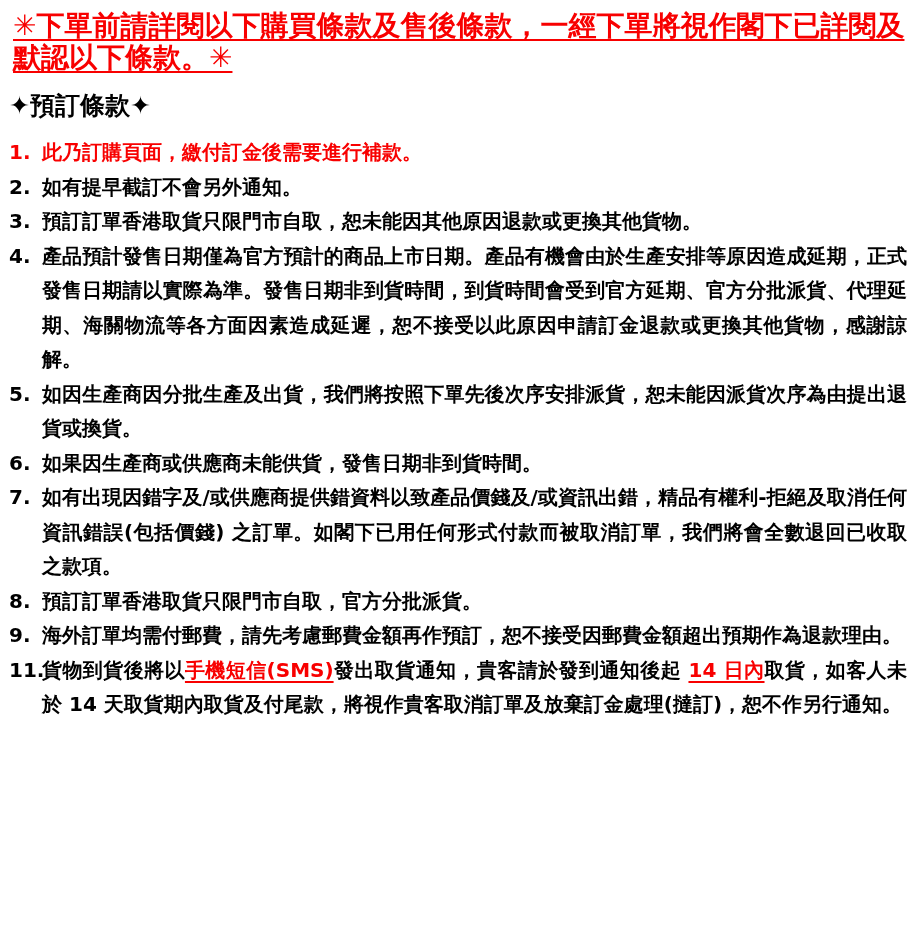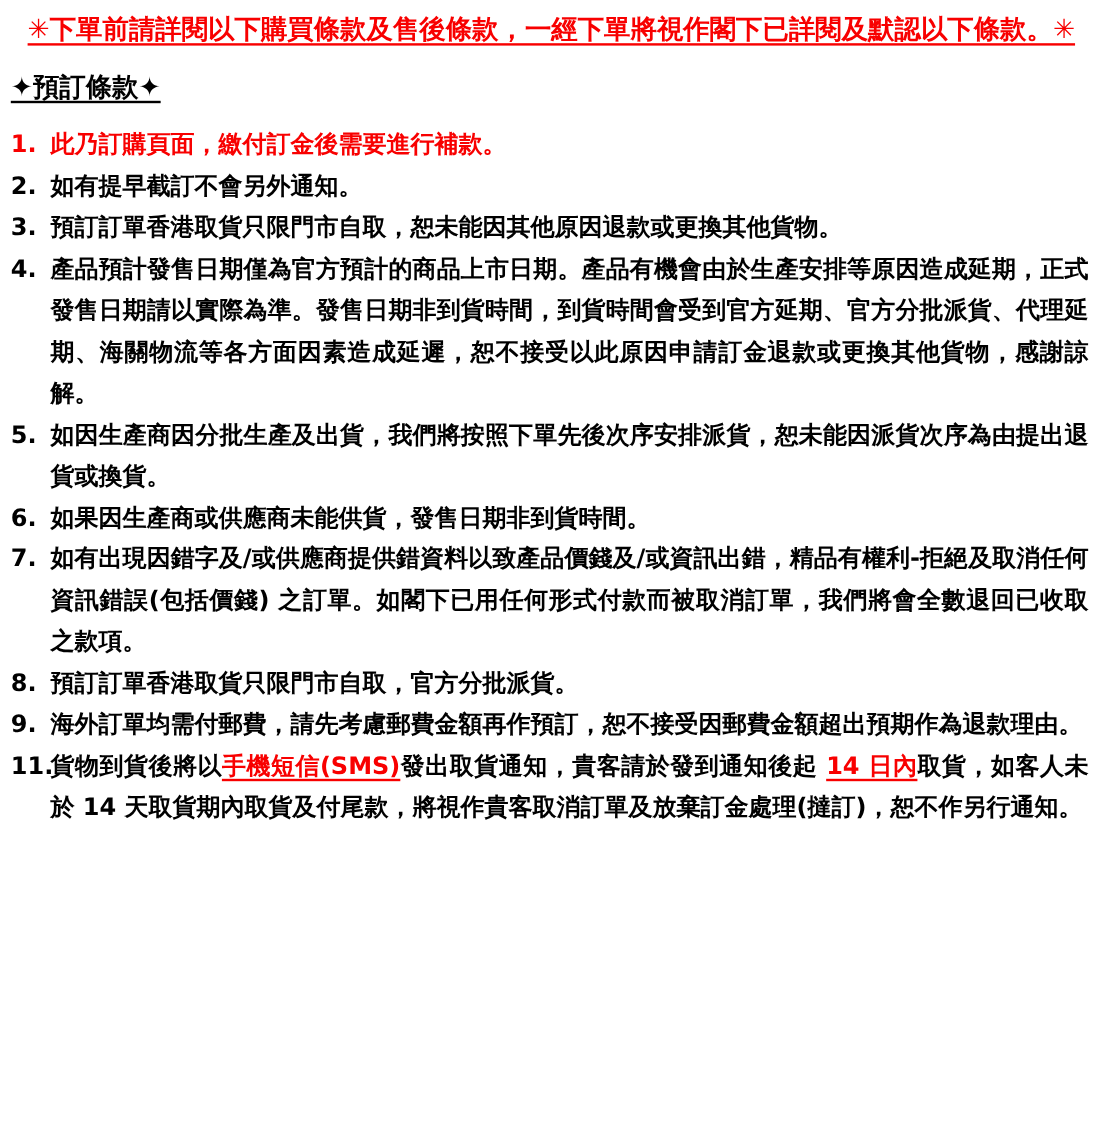--- a/index.html
+++ b/index.html
@@ -16,33 +16,32 @@
     width: 913px;
     font-family: "DejaVu Sans", "Liberation Sans", sans-serif;
     font-weight: bold;
     color: var(--ink);
     overflow-x: hidden;
   }
   .doc {
     padding: 6px 6px 8px 9px;
   }
   .warn-header {
-    margin: 4px 0 0 14px;
-    font-size: 22px;
+    margin: 4px 0 0 4px;
+    font-size: 28px;
     line-height: 32px;
     color: var(--red);
     text-decoration: underline;
     text-underline-offset: 4px;
   }
   .section-title {
     margin: 17px 0 0 0;
-    font-size: 22px;
+    font-size: 25px;
     line-height: 30px;
     color: var(--ink);
-    text-decoration: underline;
     text-underline-offset: 4px;
   }
   ol.terms {
     list-style: none;
     margin: 14px 0 0 0;
     padding: 0;
     font-size: 20px;
     line-height: 34.5px;
   }
   ol.terms li.row {

